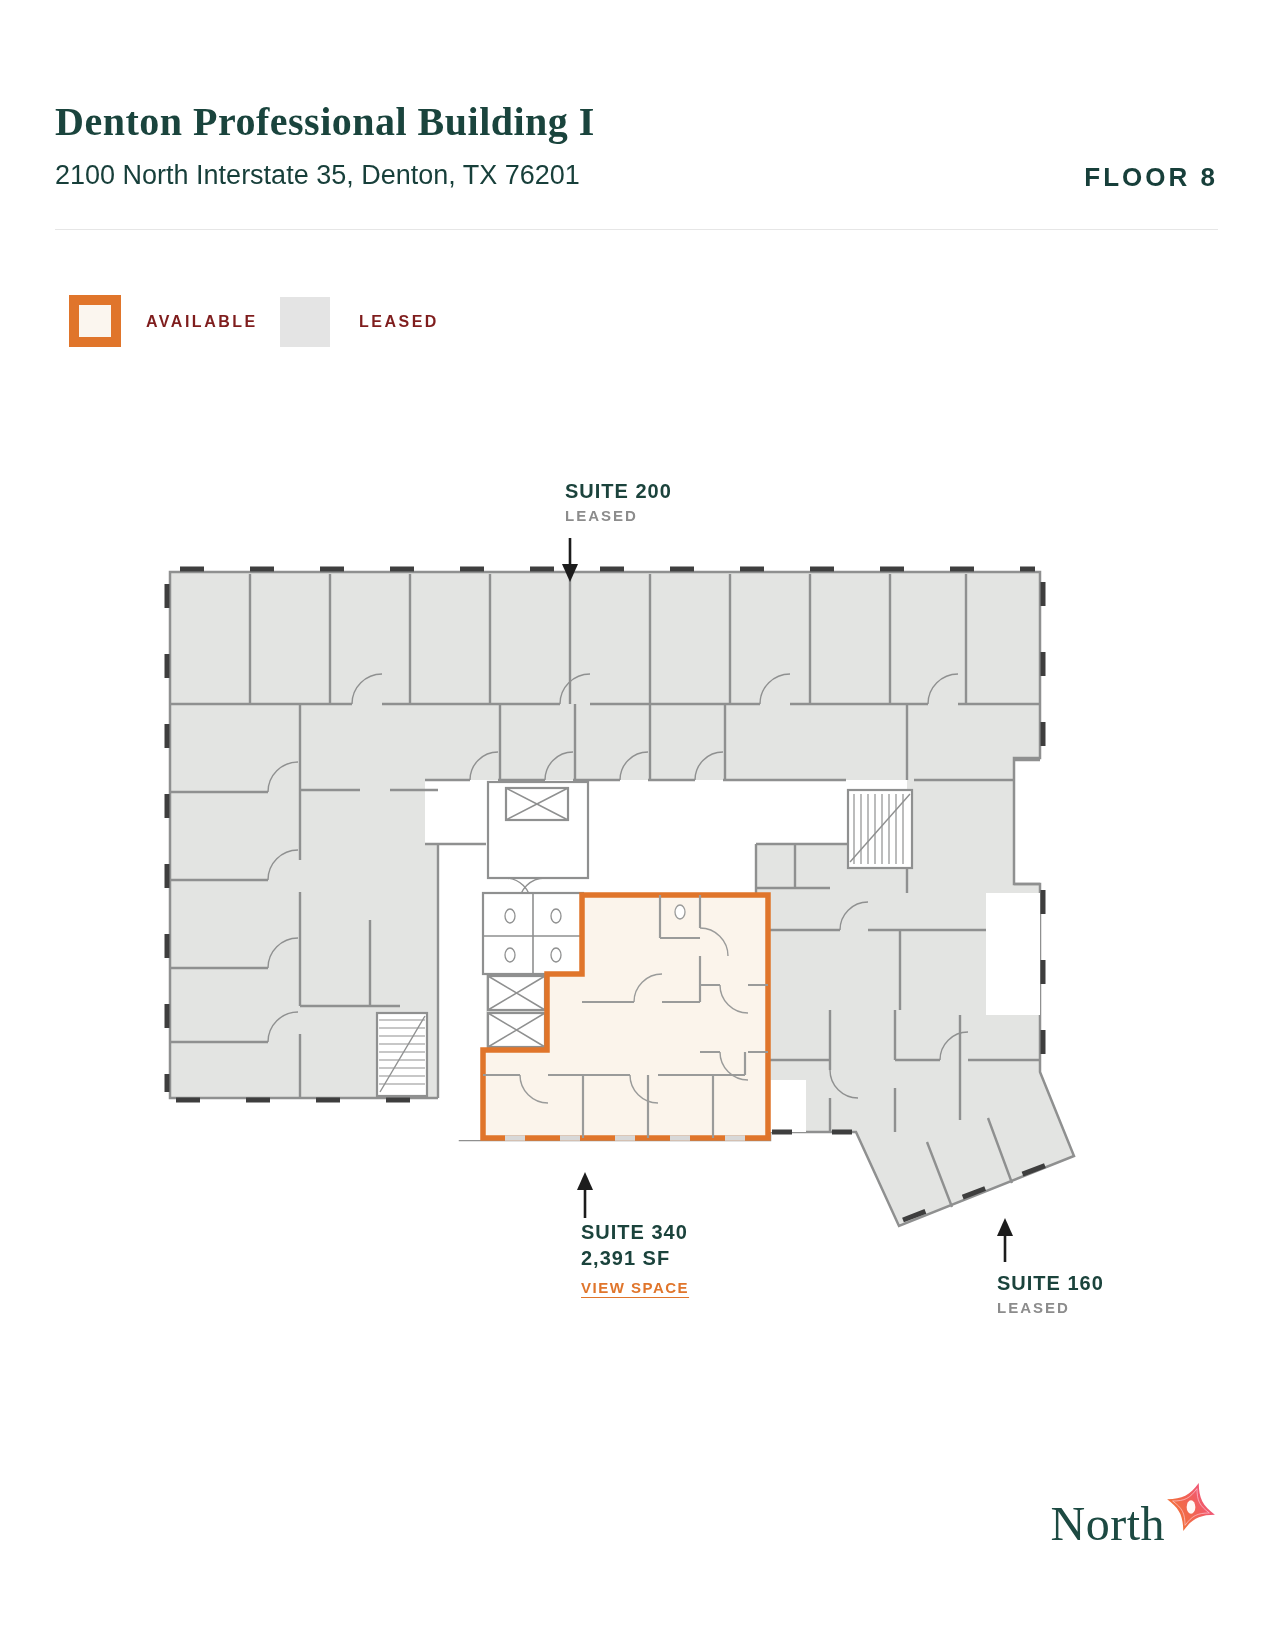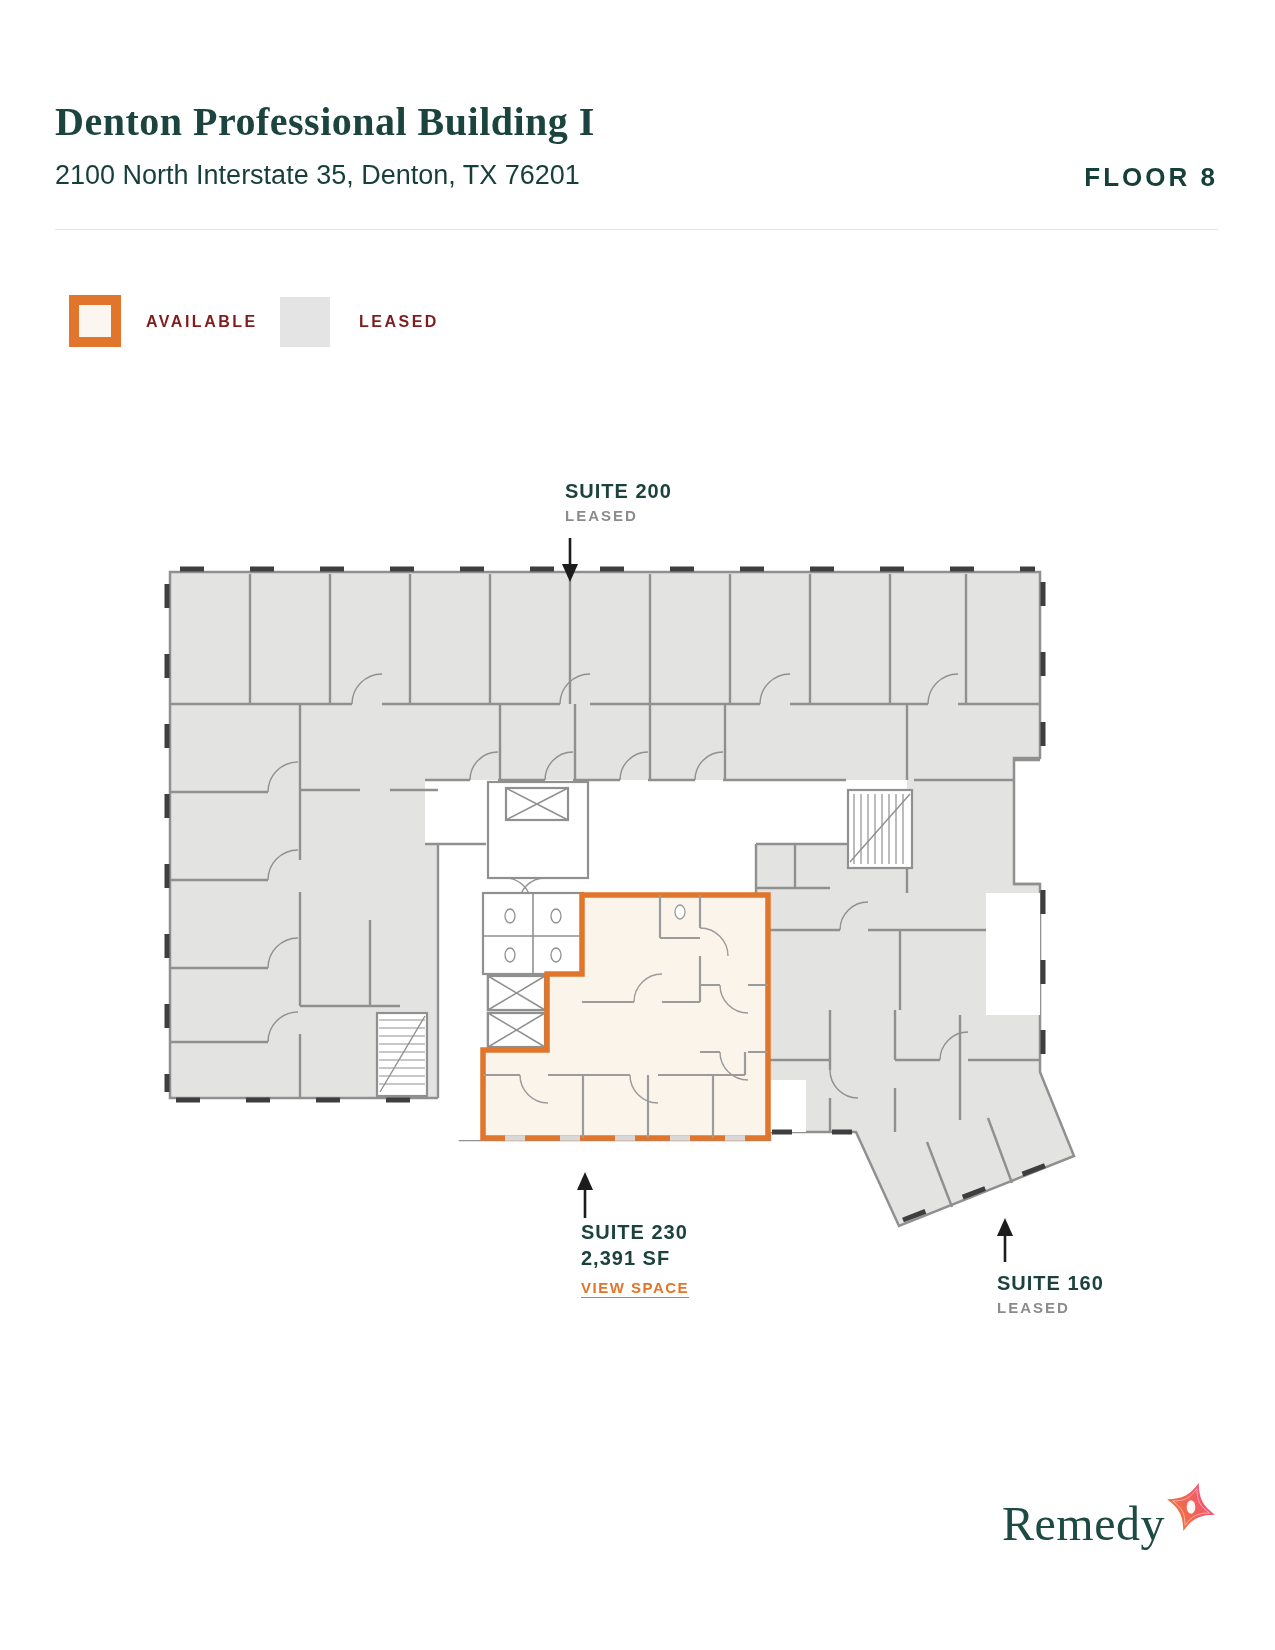--- a/index.html
+++ b/index.html
@@ -172,31 +172,31 @@
       <polygon points="997,1236 1013,1236 1005,1218" stroke="none"></polygon>
     </g>
   </svg>
 
   <div class="abs blk200">
     <div class="suite-label">SUITE 200</div>
     <div class="status-label">LEASED</div>
   </div>
 
   <div class="abs blk210">
-    <div class="suite-label">SUITE 230</div>
+    <div class="suite-label">SUITE 340</div>
     <div class="suite-label">2,391 SF</div>
     <a class="view-link">VIEW SPACE</a>
   </div>
 
   <div class="abs blk205">
     <div class="suite-label">SUITE 160</div>
     <div class="status-label">LEASED</div>
   </div>
 
-  <div class="abs logo-text">Remedy</div>
+  <div class="abs logo-text">North</div>
   <svg class="abs logo-mark" viewBox="-30 -30 60 60">
     <defs>
       <linearGradient id="rg" x1="0" y1="1" x2="1" y2="0">
         <stop offset="0" stop-color="#F08023"></stop>
         <stop offset="0.55" stop-color="#F2605A"></stop>
         <stop offset="1" stop-color="#EC4D9B"></stop>
       </linearGradient>
     </defs>
     <g transform="rotate(18)">
       <path d="M0,-26 C5,-11 11,-5 26,0 C11,5 5,11 0,26 C-5,11 -11,5 -26,0 C-11,-5 -5,-11 0,-26 Z" fill="url(#rg)"></path>

